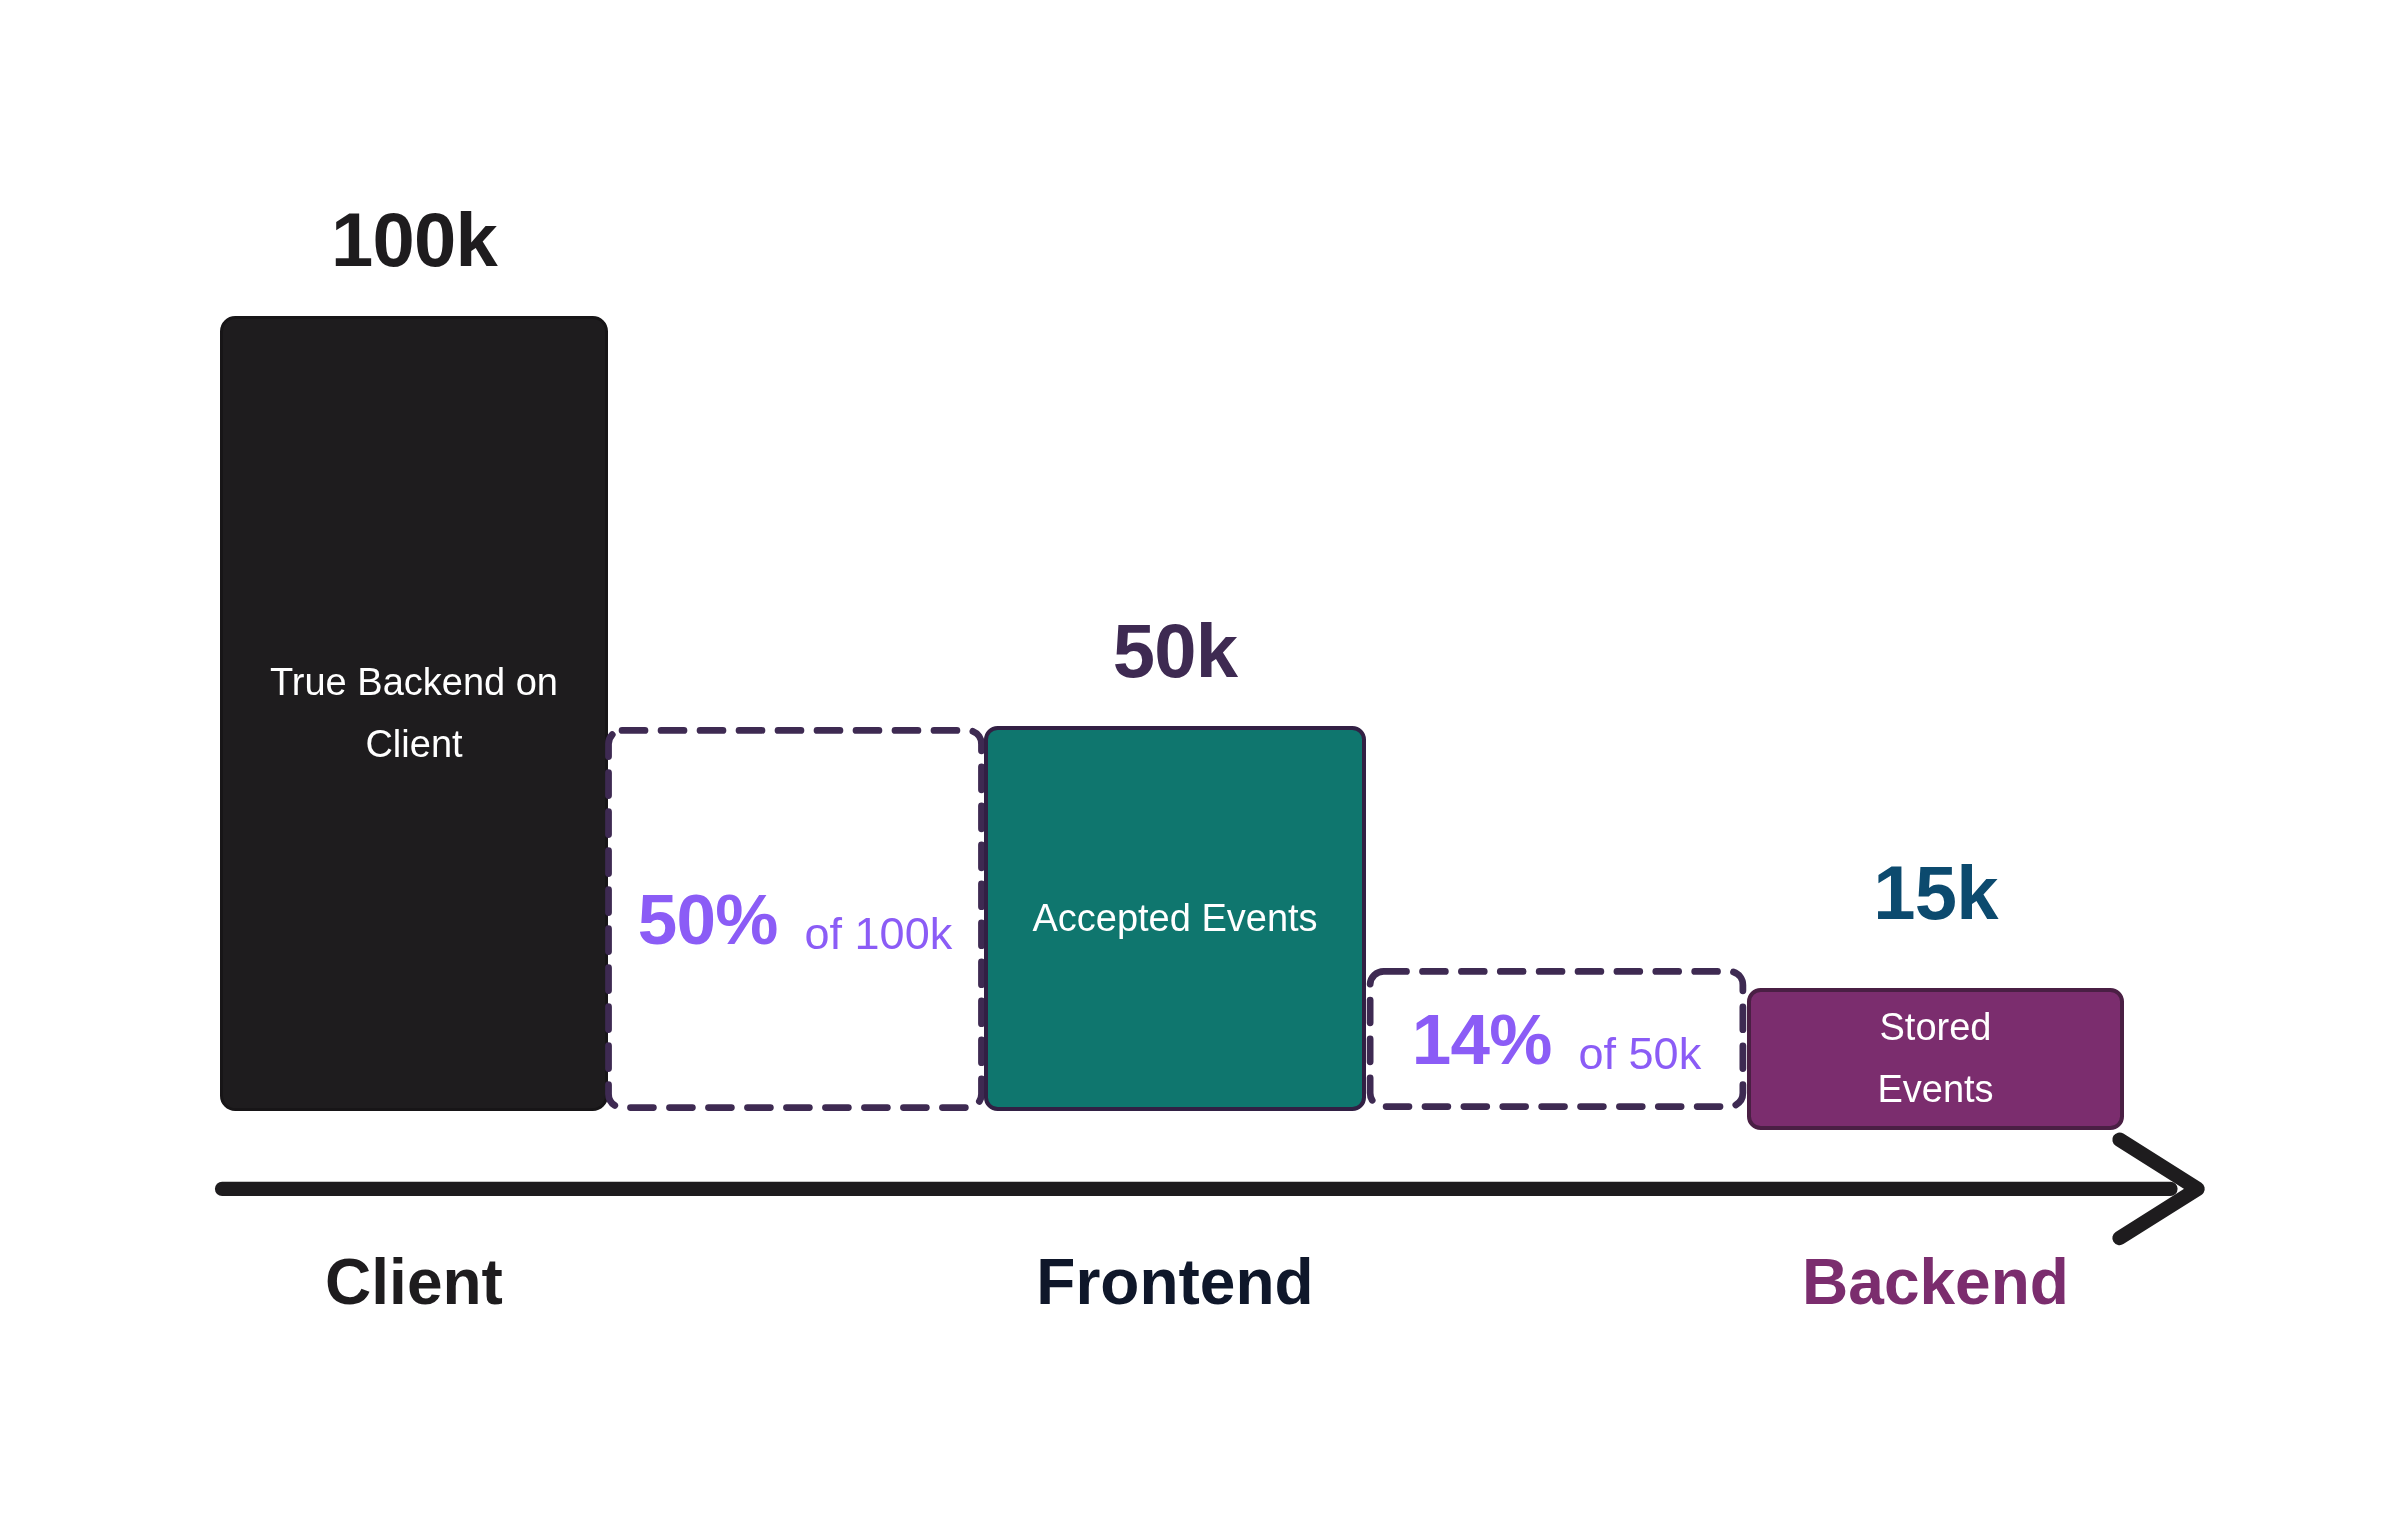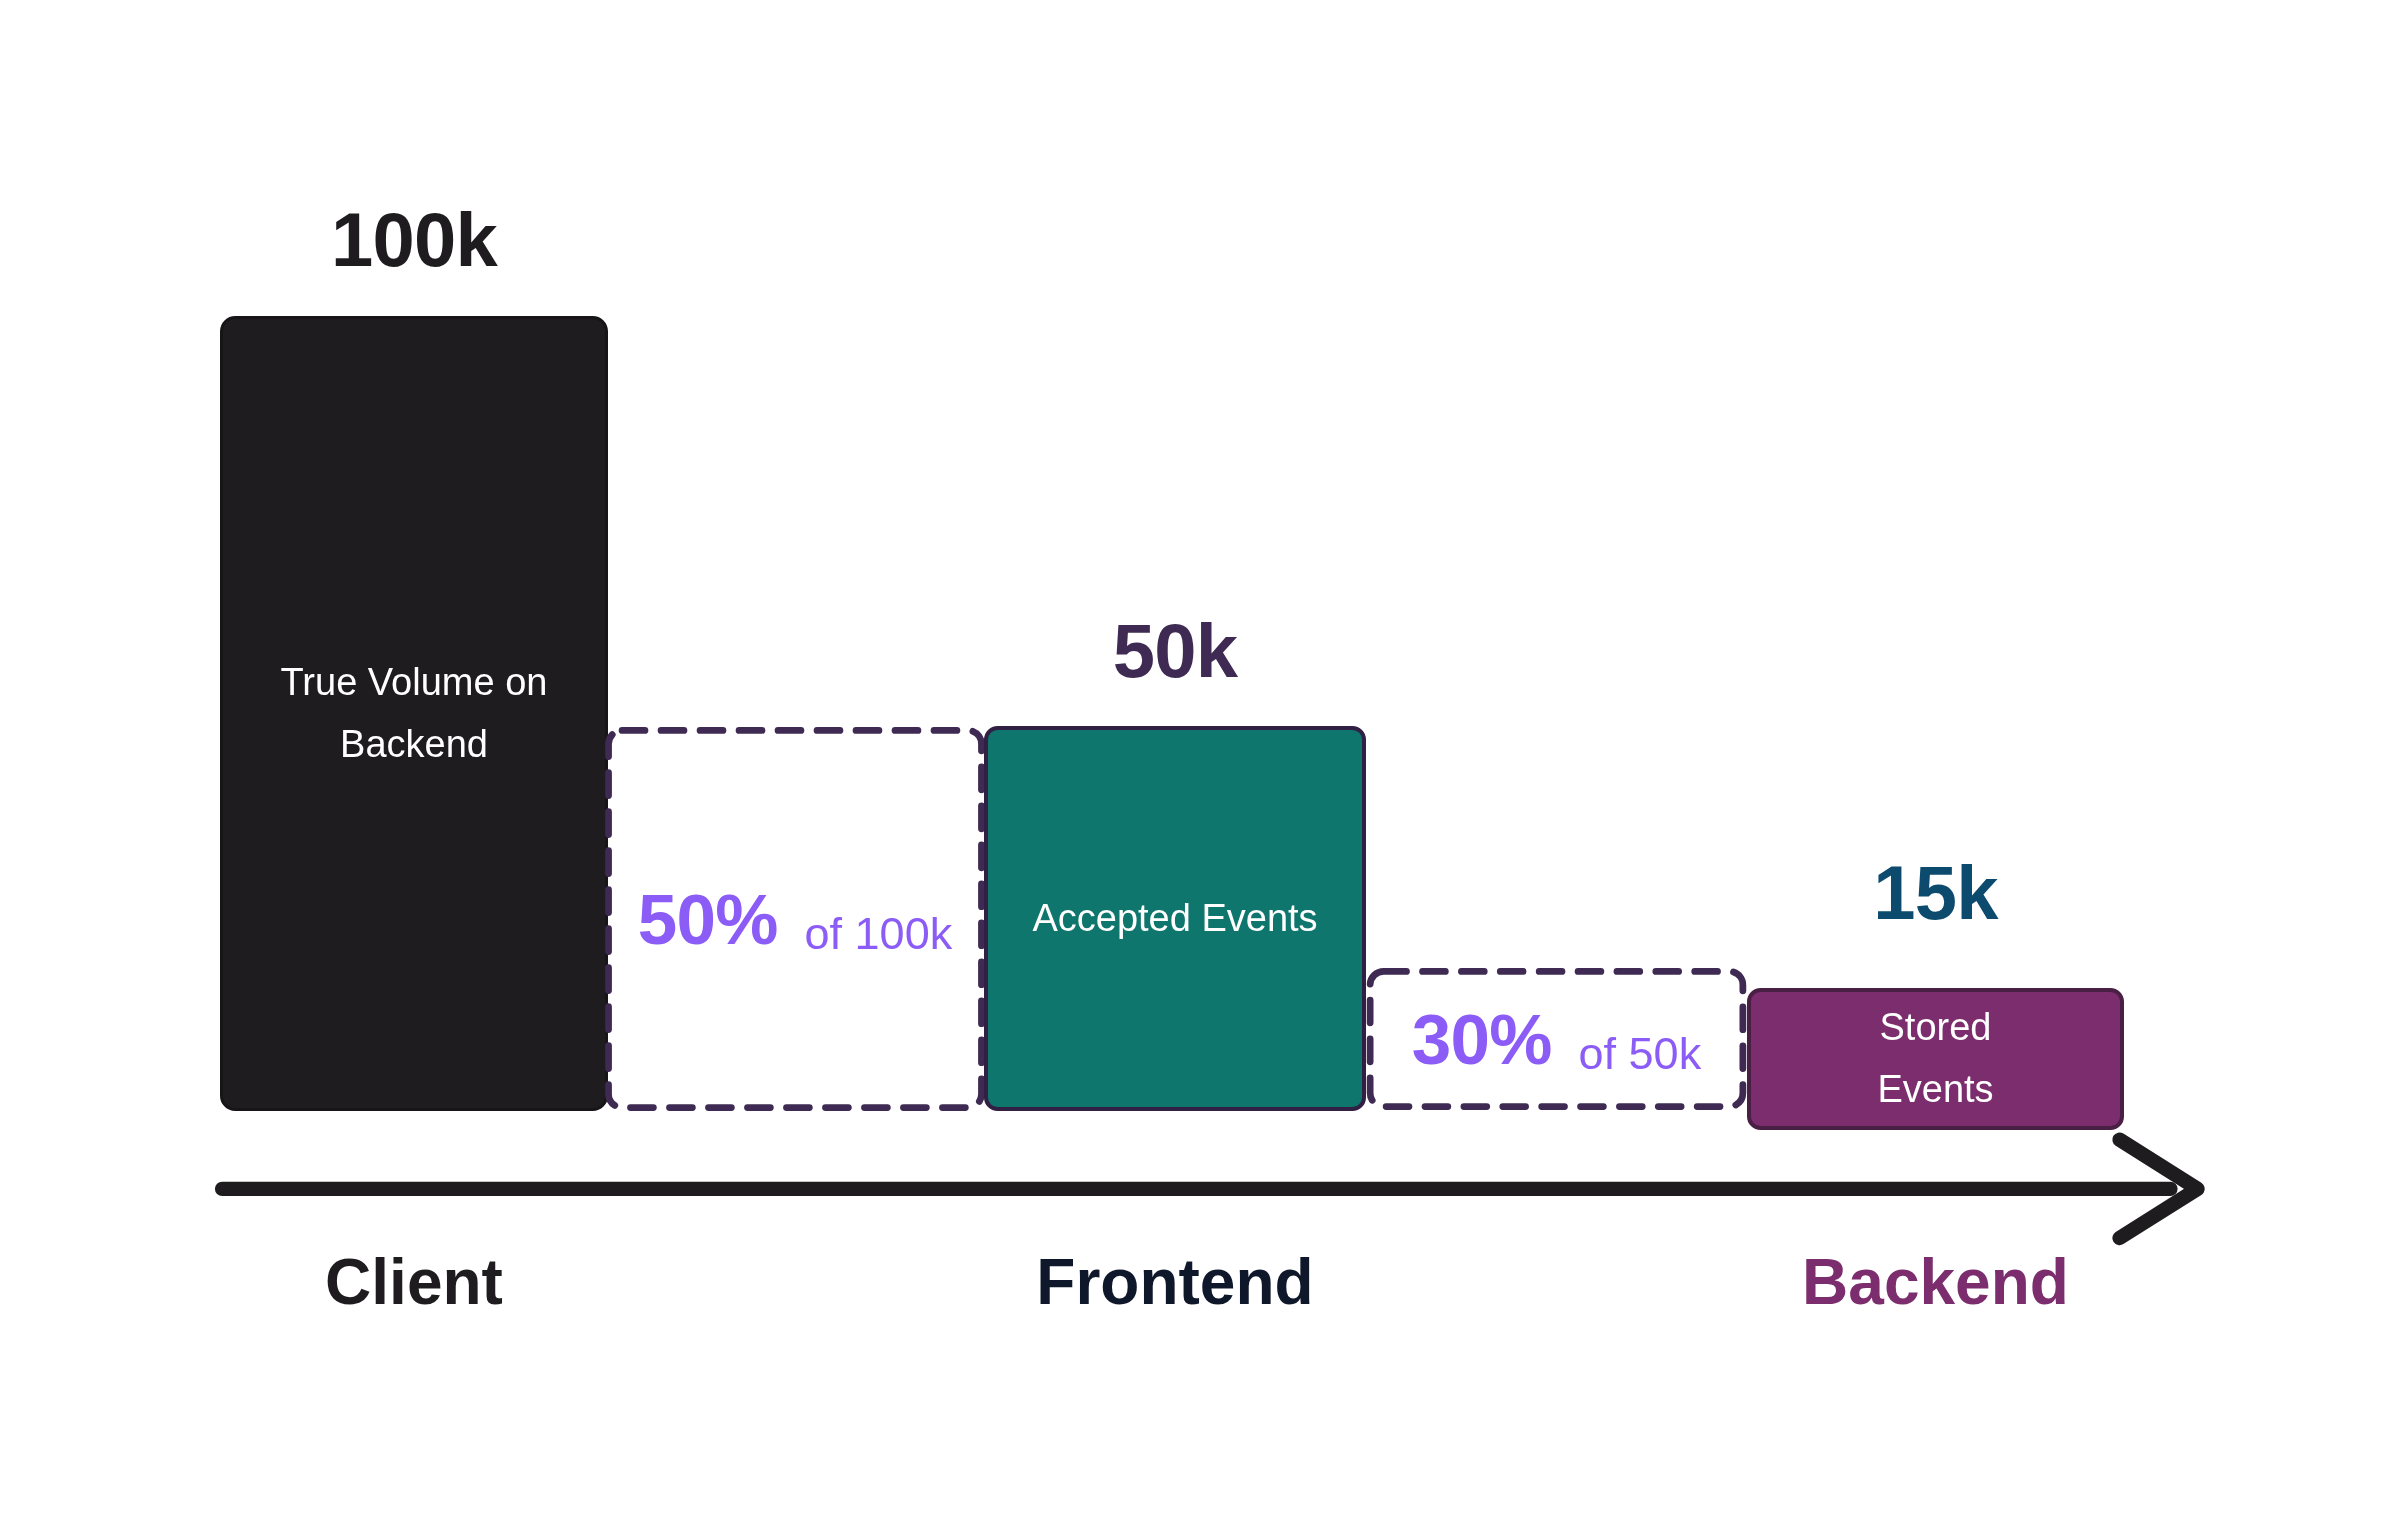--- a/index.html
+++ b/index.html
@@ -111,21 +111,21 @@
 </head>
 <body>
 
 <div class="canvas">
 
   <div class="abs value-label value-black" style="left:220px; top:193px; width:388px;">100k</div>
   <div class="abs value-label value-violet" style="left:984px; top:604px; width:382px;">50k</div>
   <div class="abs value-label value-magenta" style="left:1747px; top:846px; width:377px;">15k</div>
 
   <div class="abs bar bar-black" style="left:220px; top:316px; width:388px; height:795px;">
-    <span class="bar-label narrow-350">True Volume on Backend</span>
+    <span class="bar-label narrow-350">True Backend on Client</span>
   </div>
 
   <div class="abs dropoff" style="left:605px; top:727px; width:380px; height:384px;">
     <svg class="dash-rect" width="380" height="384" viewBox="0 0 448 453">
       <rect x="4" y="4" width="440" height="445" rx="16" fill="none" stroke="#3e2a52" stroke-width="8" stroke-dasharray="27 19" stroke-linecap="round"></rect>
     </svg>
     <div class="annotation">
       <span class="pct">50%</span>
       <span class="of">of 100k</span>
     </div>
@@ -133,21 +133,21 @@
 
   <div class="abs bar bar-violet" style="left:984px; top:726px; width:382px; height:385px;">
     <span class="bar-label">Accepted Events</span>
   </div>
 
   <div class="abs dropoff" style="left:1366px; top:968px; width:381px; height:142px;">
     <svg class="dash-rect" width="381" height="142" viewBox="0 0 449 168">
       <rect x="4" y="4" width="441" height="160" rx="16" fill="none" stroke="#3e2a52" stroke-width="8" stroke-dasharray="27 19" stroke-linecap="round"></rect>
     </svg>
     <div class="annotation">
-      <span class="pct">30%</span>
+      <span class="pct">14%</span>
       <span class="of">of 50k</span>
     </div>
   </div>
 
   <div class="abs bar bar-magenta" style="left:1747px; top:968px; width:377px; height:142px;margin-top:20px;">
     <span class="bar-label narrow-220">Stored Events</span>
   </div>
 
   <svg class="axis-svg" viewBox="0 0 2832 1790" width="2401" height="1518">
     <line x1="262" y1="1402" x2="2560" y2="1402" stroke="#1e1c1e" stroke-width="17" stroke-linecap="round"></line>

